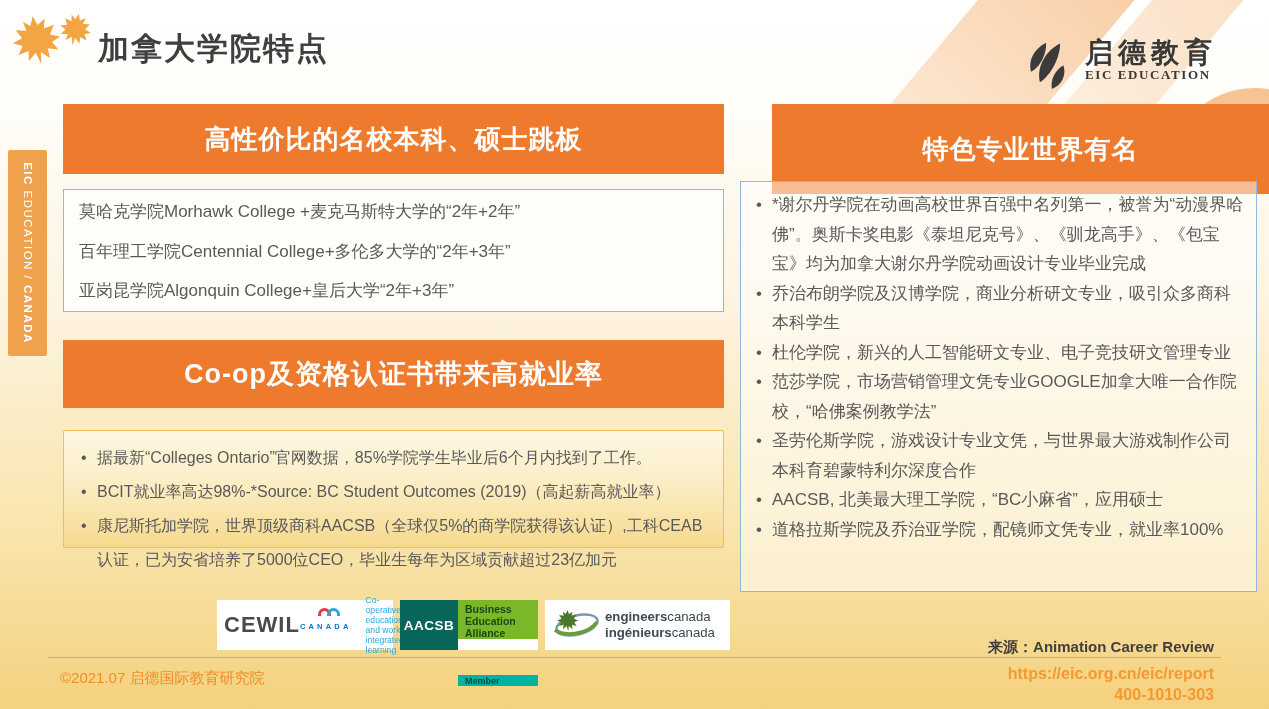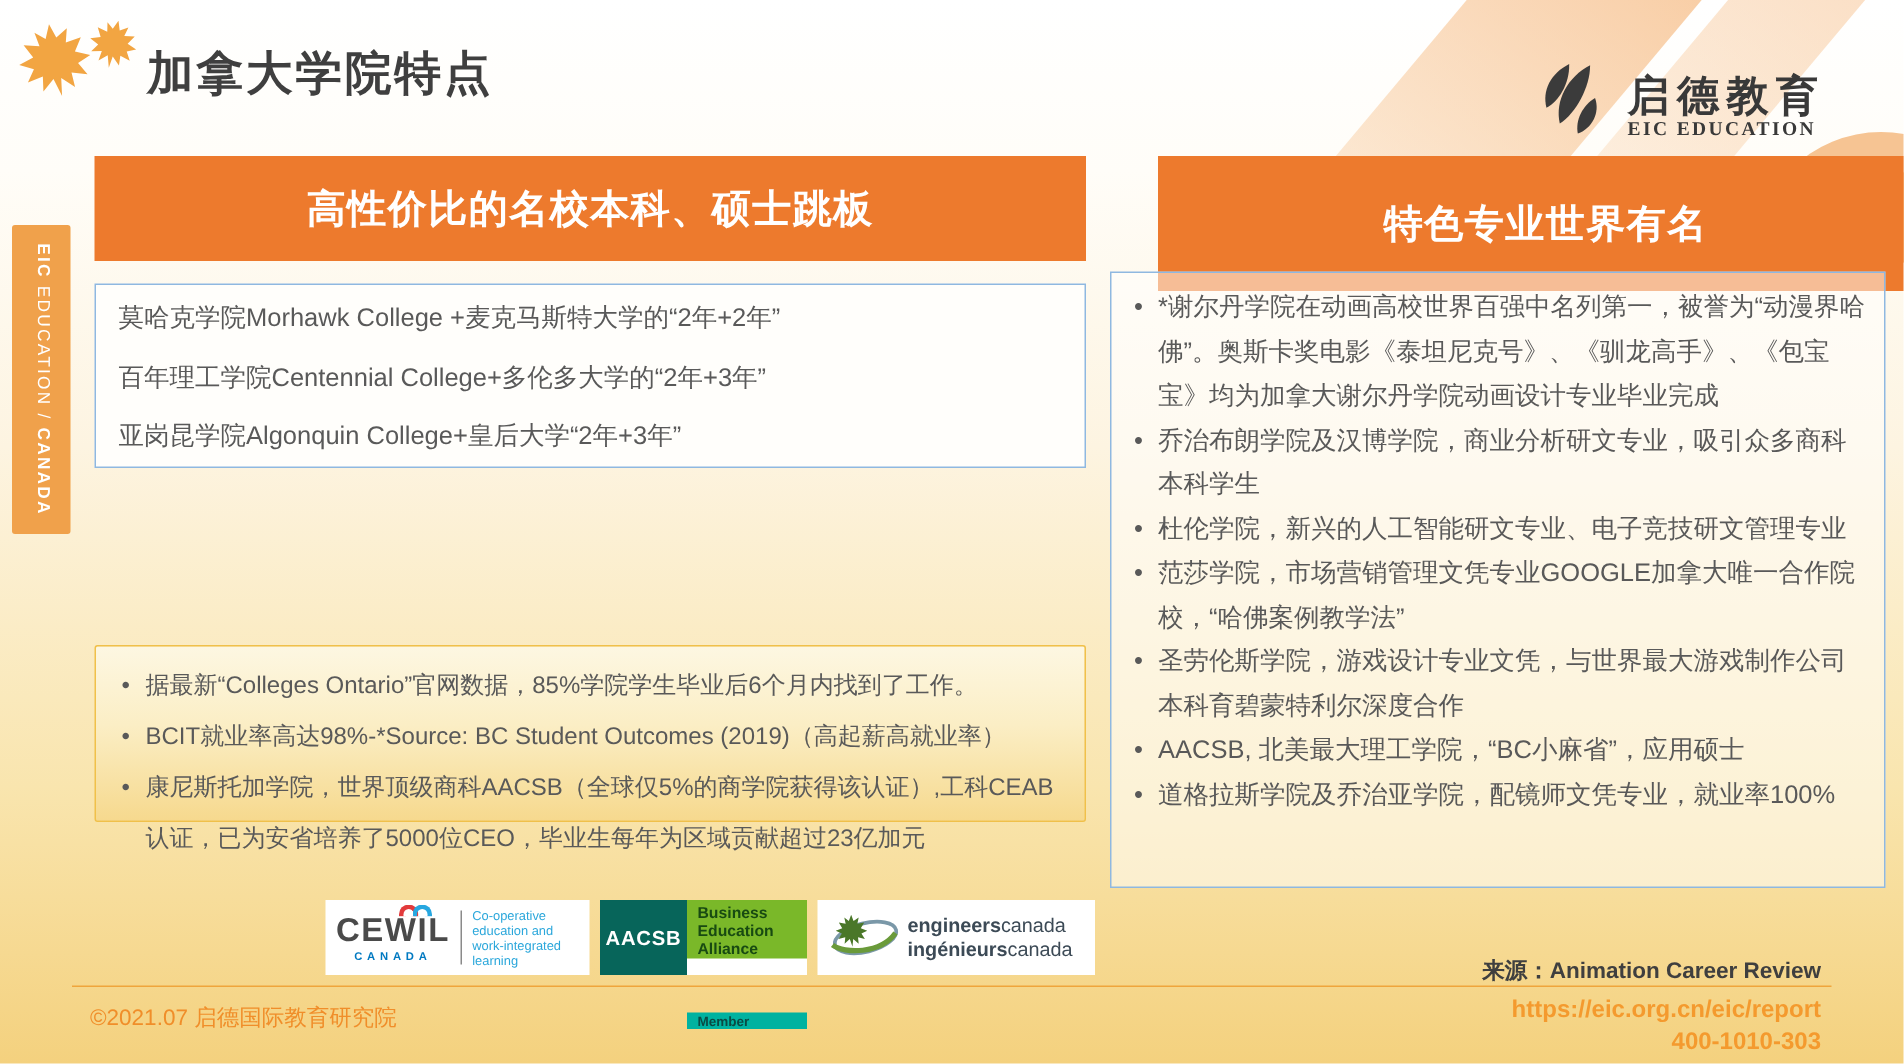--- a/index.html
+++ b/index.html
@@ -12,21 +12,21 @@
   
   .decor-tr { position:absolute; top:0; right:0; width:470px; height:175px; overflow:hidden; pointer-events:none; }
   .stripe { position:absolute; transform:rotate(40deg); }
   .stripe.a { left:130px; top:-160px; width:120px; height:480px; background:linear-gradient(180deg,rgba(243,166,94,.65),rgba(250,220,180,.15)); }
   .stripe.b { left:305px; top:-170px; width:70px; height:480px; background:linear-gradient(180deg,rgba(243,166,94,.45),rgba(250,220,180,.1)); }
   .blob1 { position:absolute; right:-70px; top:88px; width:170px; height:170px; border-radius:50%; background:#f6c493; }
   .blob2 { position:absolute; right:-45px; top:113px; width:120px; height:120px; border-radius:50%; background:#ef9a47; }
   
   .leaves { position:absolute; left:8px; top:6px; }
   .page-title { position:absolute; left:98px; top:28px; font-size:31px; font-weight:bold; color:#3f3f3f; letter-spacing:2px; }
-  .brand { position:absolute; right:52px; top:38px; display:flex; align-items:flex-end; gap:10px; }
+  .brand { position:absolute; right:52px; top:38px; display:flex; align-items:flex-start; gap:10px; }
   .brand-text { display:flex; flex-direction:column; align-items:flex-start; }
   .brand-cn { font-size:28px; font-weight:bold; color:#393939; letter-spacing:5px; line-height:1.05; }
   .brand-en { font-size:13px; font-weight:bold; color:#393939; letter-spacing:1.6px; font-family:"Liberation Serif","DejaVu Serif",serif; }
   
   .side-tab { position:absolute; left:8px; top:150px; width:39px; height:206px; background:#f0a14b; border-radius:2px; }
   .side-tab-text { position:absolute; left:50%; top:50%; transform:translate(-50%,-50%) rotate(90deg); white-space:nowrap; color:#ffffff; font-size:11.5px; letter-spacing:1.5px; }
   .side-tab-text b { font-weight:bold; }
   
   .banner { position:absolute; background:#ed7a2d; color:#ffffff; font-weight:bold; font-size:26px; letter-spacing:1px; display:flex; align-items:center; justify-content:center; }
   .banner-1 { left:63px; top:104px; width:661px; height:70px; }
@@ -37,21 +37,21 @@
   .box-pathways .line { font-size:17px; color:#595959; line-height:39.5px; white-space:nowrap; }
   .box-coop { position:absolute; left:63px; top:430px; width:661px; height:118px; background:linear-gradient(180deg,#fdf7e2 0%,#fbeec5 45%,#f6d98e 100%); border:1px solid #f0c04a; border-radius:2px; padding:10px 14px 8px 14px; }
   .box-coop li { list-style:none; position:relative; padding-left:19px; font-size:16px; color:#595959; line-height:34px; }
   .box-coop li::before { content:"•"; position:absolute; left:3px; color:#595959; }
   .box-majors { position:absolute; left:740px; top:181px; width:517px; height:411px; background:rgba(255,255,255,.5); border:1px solid #8fb8e0; padding:8px 10px 6px 12px; }
   .box-majors li { list-style:none; position:relative; padding-left:19px; font-size:17px; color:#595959; line-height:29.5px; }
   .box-majors li::before { content:"•"; position:absolute; left:3px; color:#595959; }
   
   .logo-tile { position:absolute; top:600px; height:50px; background:#ffffff; }
   .tile-cewil { left:217px; width:176px; display:flex; align-items:center; padding:3px 7px; gap:7px; }
-  .cewil-left { display:flex; flex-direction:column; align-items:center; position:relative; }
+  .cewil-left { display:flex; align-items:center; position:relative; }
   .cewil-word { font-size:22px; font-weight:bold; color:#4a4a4a; letter-spacing:1px; line-height:1; }
   .cewil-arcs { position:absolute; top:-6px; right:8px; width:26px; height:9px; }
   .arc { position:absolute; width:13px; height:8px; border:3.2px solid; border-bottom:none; border-radius:9px 9px 0 0; }
   .arc.red { left:0; border-color:#e23a3c; }
   .arc.blue { left:9px; border-color:#27a7e0; }
   .cewil-country { font-size:7.5px; font-weight:bold; color:#0079c1; letter-spacing:3.2px; margin-top:2px; }
   .cewil-div { width:1px; height:36px; background:#8a8a8a; }
   .cewil-tag { font-size:8.6px; color:#2ba7db; line-height:1.18; width:78px; }
   .tile-aacsb { left:400px; width:138px; display:flex; }
   .aacsb-left { width:58px; background:#07655a; color:#ffffff; font-weight:bold; font-size:13.5px; display:flex; align-items:center; justify-content:center; letter-spacing:.5px; }
@@ -109,20 +109,21 @@
   </div>
 
   <div class="banner banner-1">高性价比的名校本科、硕士跳板</div>
 
   <div class="box-pathways">
     <div class="line">莫哈克学院Morhawk College +麦克马斯特大学的“2年+2年”</div>
     <div class="line">百年理工学院Centennial College+多伦多大学的“2年+3年”</div>
     <div class="line">亚岗昆学院Algonquin College+皇后大学“2年+3年”</div>
   </div>
 
+  <div class="banner banner-2">Co-op及资格认证书带来高就业率</div>
 
   <ul class="box-coop">
     <li>据最新“Colleges Ontario”官网数据，85%学院学生毕业后6个月内找到了工作。</li>
     <li>BCIT就业率高达98%-*Source: BC Student Outcomes (2019)（高起薪高就业率）</li>
     <li>康尼斯托加学院，世界顶级商科AACSB（全球仅5%的商学院获得该认证）,工科CEAB认证，已为安省培养了5000位CEO，毕业生每年为区域贡献超过23亿加元</li>
   </ul>
 
   <div class="banner banner-3">特色专业世界有名</div>
 
   <ul class="box-majors">

